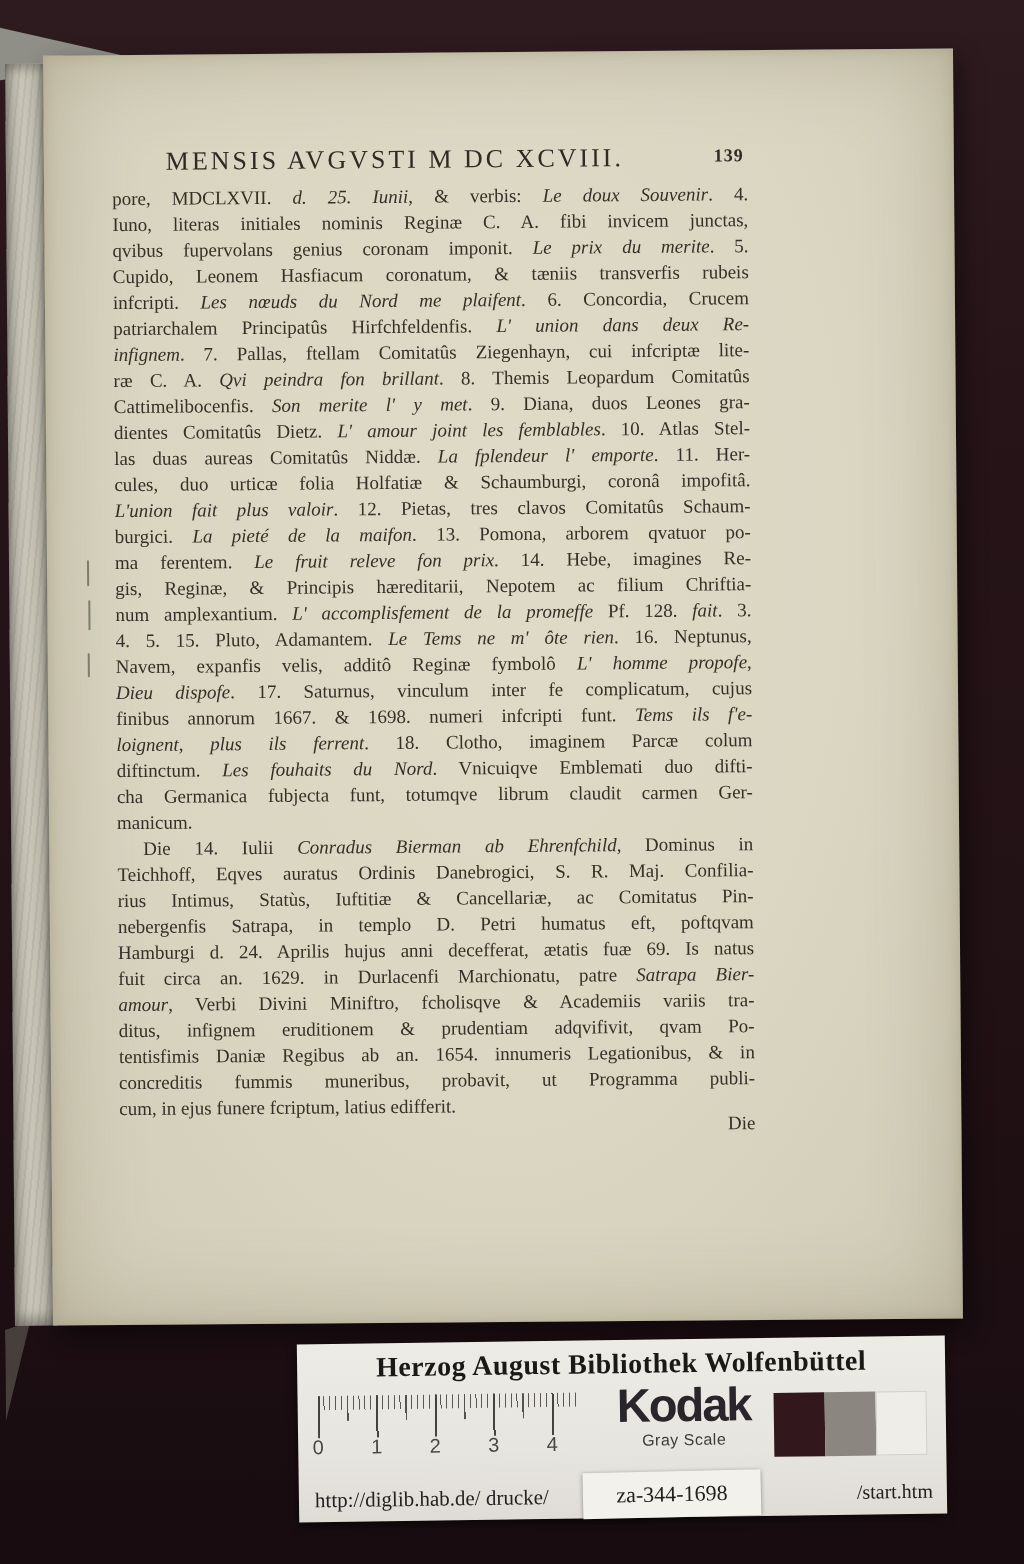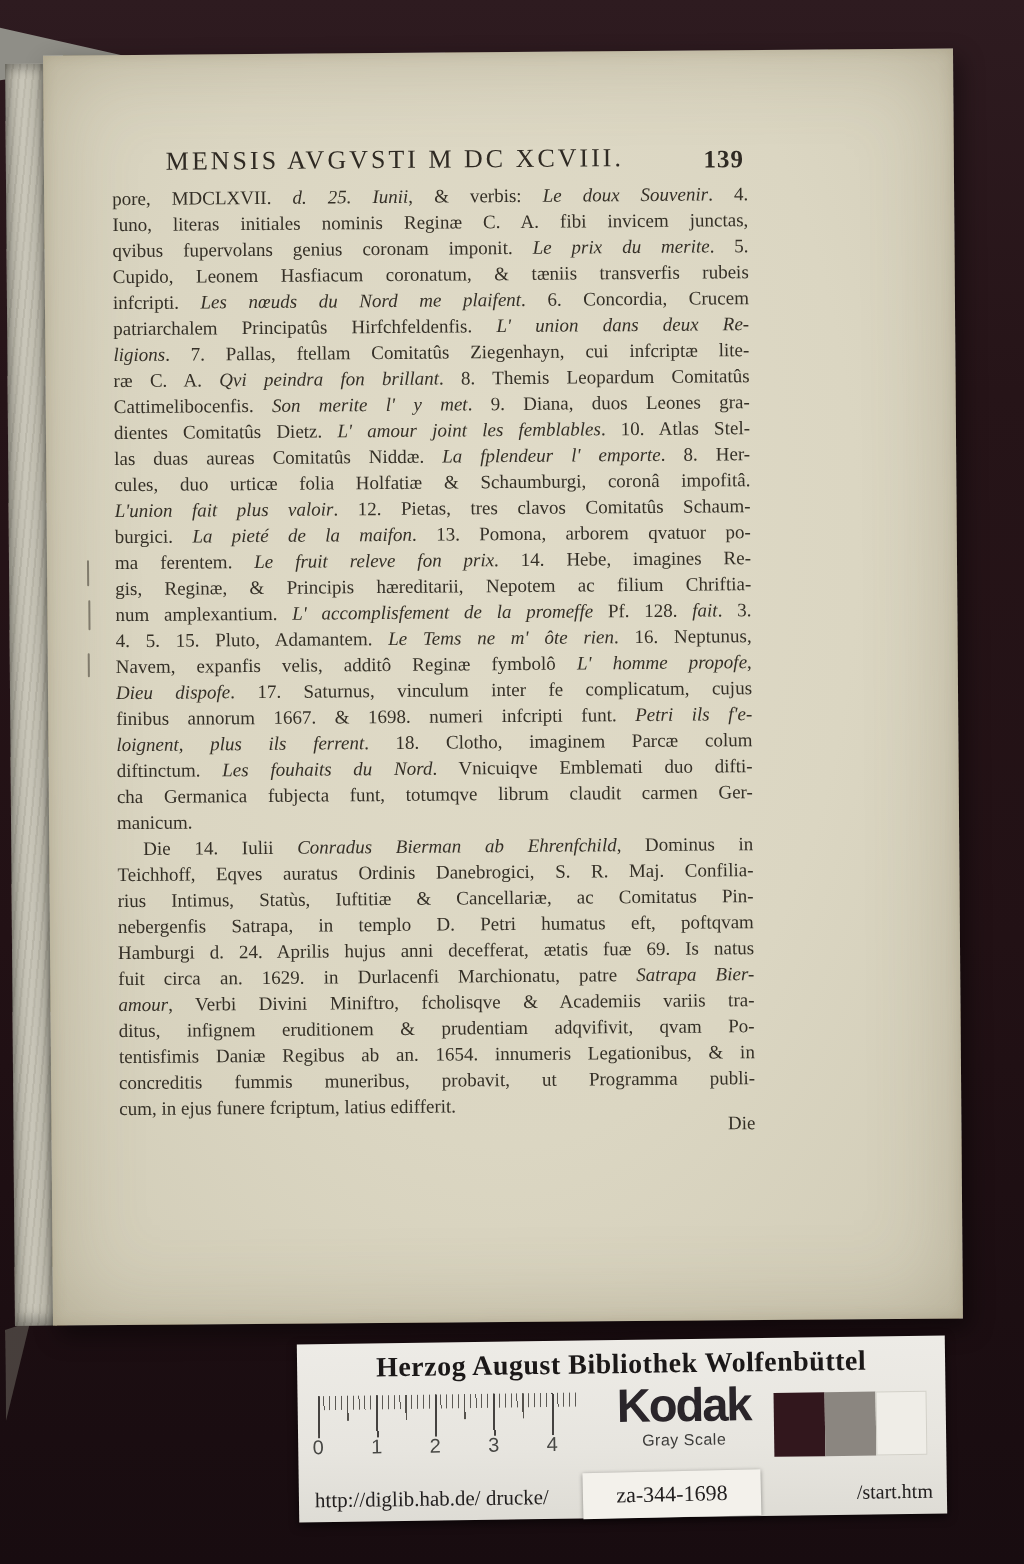--- a/index.html
+++ b/index.html
@@ -24,21 +24,21 @@
   .page{position:absolute;left:48px;top:52px;width:910px;height:1270px;z-index:3;
         background:radial-gradient(ellipse at 50% 38%,#e0dbc8 0%,#dbd6c2 55%,#d0cbb6 100%);
         box-shadow:inset 0 0 90px rgba(110,95,65,.30), inset 0 0 14px rgba(120,105,75,.22),
                    6px 10px 24px rgba(0,0,0,.45);}
   .ink-mark{position:absolute;width:2px;background:rgba(60,55,45,.55);border-radius:1px;}
 
   
   .page-header{position:absolute;left:68px;top:92px;width:636px;height:34px;color:#2f2a23;}
   .running-title{position:absolute;left:0;right:70px;text-align:center;
         font-size:26px;letter-spacing:3px;white-space:nowrap;}
-  .folio{position:absolute;right:4px;top:3px;font-size:25px;font-weight:bold;letter-spacing:1px;}
+  .folio{position:absolute;right:4px;top:3px;font-size:18px;font-weight:bold;letter-spacing:1px;}
   .body-text{position:absolute;left:68px;top:131px;width:636px;color:#353027;
         font-size:19px;line-height:26px;}
   .tline{height:26px;overflow:hidden;text-align:justify;text-align-last:justify;}
   .tline.pend{text-align-last:left;}
   .tline.pind{text-indent:26px;}
   .catchword{position:absolute;left:68px;top:1062px;width:636px;text-align:right;
         font-size:19px;color:#353027;padding-right:6px;}
 
   
   .banner{position:absolute;left:298px;top:1340px;width:648px;height:178px;z-index:5;
@@ -87,35 +87,35 @@
       <div class="folio">139</div>
     </div>
 
     <div class="body-text">
         <div class="tline"><span>pore, MDCLXVII. </span><i>d. 25. Iunii</i><span>, &amp; verbis: </span><i>Le doux Souvenir</i><span>. 4.</span></div>
         <div class="tline"><span>Iuno, literas initiales nominis Reginæ C. A. fibi invicem junctas,</span></div>
         <div class="tline"><span>qvibus fupervolans genius coronam imponit. </span><i>Le prix du merite</i><span>. 5.</span></div>
         <div class="tline"><span>Cupido, Leonem Hasfiacum coronatum, &amp; tæniis transverfis rubeis</span></div>
         <div class="tline"><span>infcripti. </span><i>Les nœuds du Nord me plaifent</i><span>. 6. Concordia, Crucem</span></div>
         <div class="tline"><span>patriarchalem Principatûs Hirfchfeldenfis. </span><i>L' union dans deux Re-</i></div>
-        <div class="tline"><i>ligions</i><span>. 7. Pallas, ftellam Comitatûs Ziegenhayn, cui infcriptæ lite-</span></div>
+        <div class="tline"><i>infignem</i><span>. 7. Pallas, ftellam Comitatûs Ziegenhayn, cui infcriptæ lite-</span></div>
         <div class="tline"><span>ræ C. A. </span><i>Qvi peindra fon brillant</i><span>. 8. Themis Leopardum Comitatûs</span></div>
         <div class="tline"><span>Cattimelibocenfis. </span><i>Son merite l' y met</i><span>. 9. Diana, duos Leones gra-</span></div>
         <div class="tline"><span>dientes Comitatûs Dietz. </span><i>L' amour joint les femblables</i><span>. 10. Atlas Stel-</span></div>
-        <div class="tline"><span>las duas aureas Comitatûs Niddæ. </span><i>La fplendeur l' emporte</i><span>. 8. Her-</span></div>
+        <div class="tline"><span>las duas aureas Comitatûs Niddæ. </span><i>La fplendeur l' emporte</i><span>. 11. Her-</span></div>
         <div class="tline"><span>cules, duo urticæ folia Holfatiæ &amp; Schaumburgi, coronâ impofitâ.</span></div>
         <div class="tline"><i>L'union fait plus valoir</i><span>. 12. Pietas, tres clavos Comitatûs Schaum-</span></div>
         <div class="tline"><span>burgici. </span><i>La pieté de la maifon</i><span>. 13. Pomona, arborem qvatuor po-</span></div>
         <div class="tline"><span>ma ferentem. </span><i>Le fruit releve fon prix</i><span>. 14. Hebe, imagines Re-</span></div>
         <div class="tline"><span>gis, Reginæ, &amp; Principis hæreditarii, Nepotem ac filium Chriftia-</span></div>
         <div class="tline"><span>num amplexantium. </span><i>L' accomplisfement de la promeffe</i><span> Pf. 128. </span><i>fait</i><span>. 3.</span></div>
         <div class="tline"><span>4. 5. 15. Pluto, Adamantem. </span><i>Le Tems ne m' ôte rien</i><span>. 16. Neptunus,</span></div>
         <div class="tline"><span>Navem, expanfis velis, additô Reginæ fymbolô </span><i>L' homme propofe</i><span>,</span></div>
         <div class="tline"><i>Dieu dispofe</i><span>. 17. Saturnus, vinculum inter fe complicatum, cujus</span></div>
-        <div class="tline"><span>finibus annorum 1667. &amp; 1698. numeri infcripti funt. </span><i>Petri ils f'e-</i></div>
+        <div class="tline"><span>finibus annorum 1667. &amp; 1698. numeri infcripti funt. </span><i>Tems ils f'e-</i></div>
         <div class="tline"><i>loignent, plus ils ferrent</i><span>. 18. Clotho, imaginem Parcæ colum</span></div>
         <div class="tline"><span>diftinctum. </span><i>Les fouhaits du Nord</i><span>. Vnicuiqve Emblemati duo difti-</span></div>
         <div class="tline"><span>cha Germanica fubjecta funt, totumqve librum claudit carmen Ger-</span></div>
         <div class="tline pend"><span>manicum.</span></div>
         <div class="tline pind"><span>Die 14. Iulii </span><i>Conradus Bierman ab Ehrenfchild</i><span>, Dominus in</span></div>
         <div class="tline"><span>Teichhoff, Eqves auratus Ordinis Danebrogici, S. R. Maj. Confilia-</span></div>
         <div class="tline"><span>rius Intimus, Statùs, Iuftitiæ &amp; Cancellariæ, ac Comitatus Pin-</span></div>
         <div class="tline"><span>nebergenfis Satrapa, in templo D. Petri humatus eft, poftqvam</span></div>
         <div class="tline"><span>Hamburgi d. 24. Aprilis hujus anni decefferat, ætatis fuæ 69. Is natus</span></div>
         <div class="tline"><span>fuit circa an. 1629. in Durlacenfi Marchionatu, patre </span><i>Satrapa Bier-</i></div>

